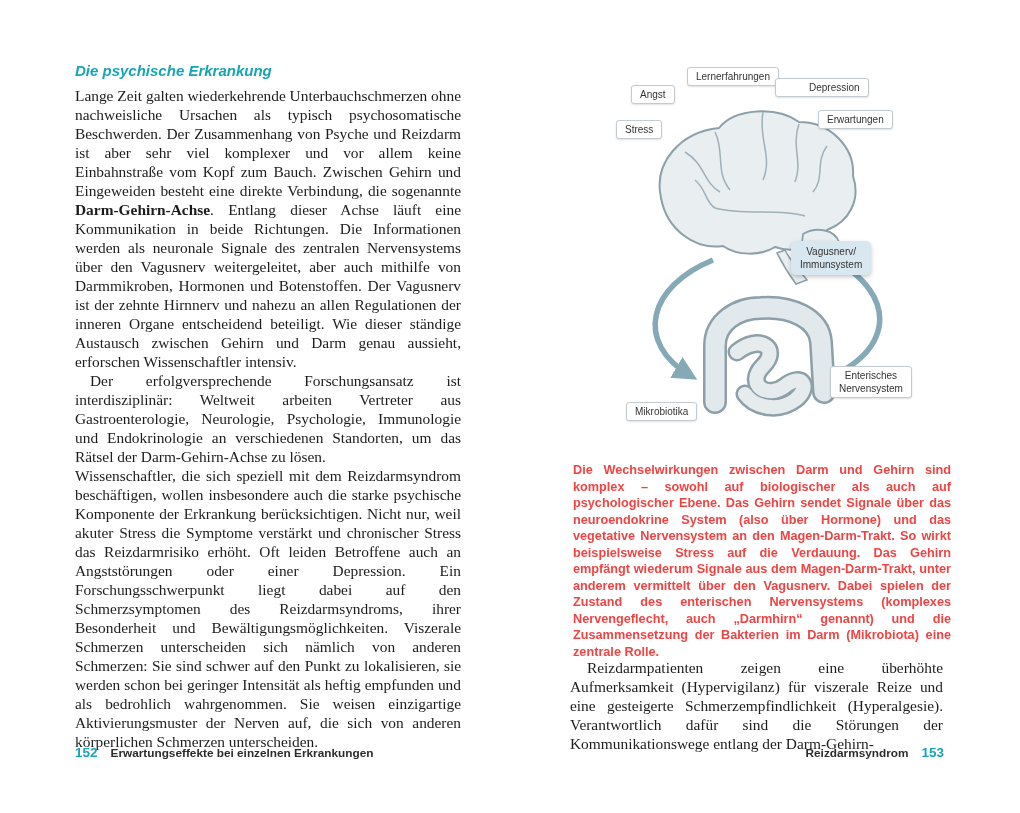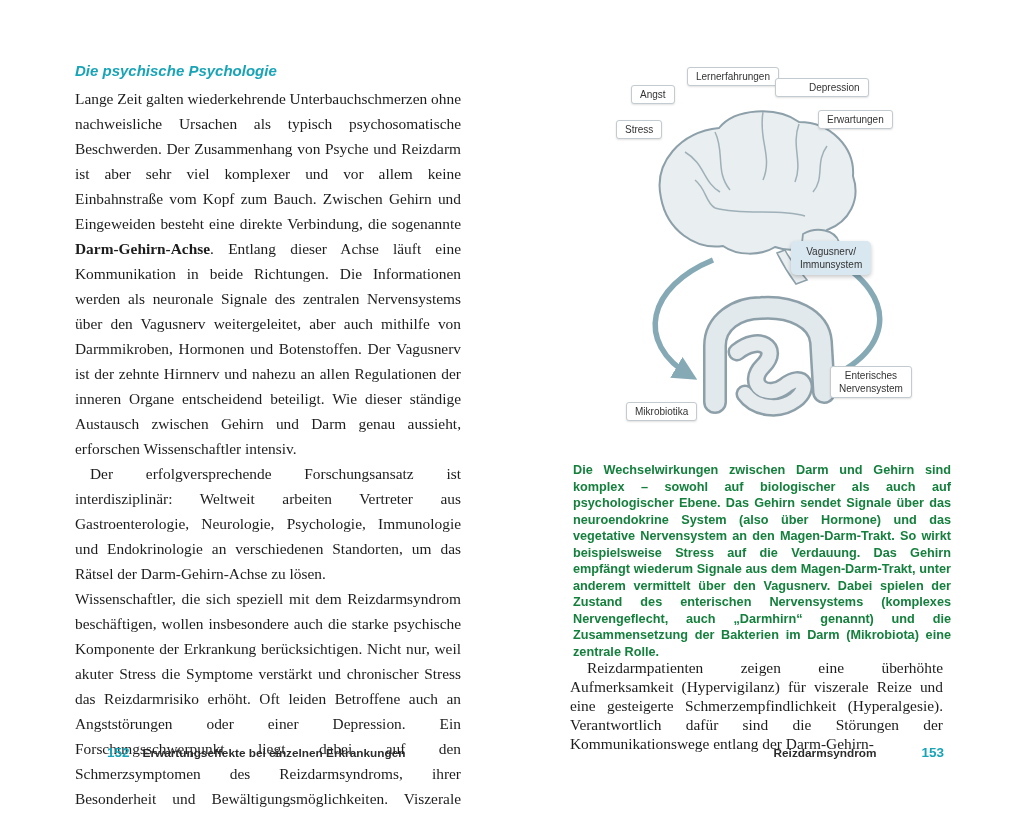--- a/index.html
+++ b/index.html
@@ -16,21 +16,21 @@
     position:absolute;left:75px;top:62px;width:386px;
   }
   .section-heading{
     font-family:"Liberation Sans", sans-serif;
     font-style:italic;font-weight:bold;
     font-size:15px;line-height:18px;
     color:#17a4b6;
     margin:0 0 6px 0;
   }
   .body-text{
-    font-size:15.4px;line-height:25px;
+    font-size:15.4px;line-height:19px;
     text-align:justify;
     hyphens:auto;-webkit-hyphens:auto;
     margin:0;
   }
   .body-text.indent{text-indent:15px;}
   .sub-heading{
     font-size:15.4px;line-height:19px;
     font-weight:bold;
     margin:19px 0 1px 0;
   }
@@ -40,21 +40,20 @@
     position:absolute;top:745px;
     font-family:"Liberation Sans", sans-serif;
     font-size:11.8px;font-weight:bold;color:#2b2b2b;
     display:flex;align-items:baseline;gap:13px;
   }
   .footer-left{left:75px;}
   .footer-right{right:76px;}
   .page-number{
     color:#17a4b6;font-size:13.5px;font-weight:bold;
     font-family:"Liberation Sans", sans-serif;
-    margin-left:32px;
   }
   
   .diagram{
     position:absolute;left:565px;top:50px;width:395px;height:400px;
   }
   .diagram svg{position:absolute;left:0;top:0;}
   .dlabel{
     position:absolute;
     font-family:"Liberation Sans", sans-serif;
     font-size:10px;line-height:13px;color:#333;
@@ -68,37 +67,37 @@
     background:#d8e7f0;border:none;border-radius:5px;
     padding:4px 9px;
     box-shadow:0 2px 4px rgba(0,0,0,.22);
   }
   
   .caption{
     position:absolute;left:573px;top:462px;width:378px;
     font-family:"Liberation Sans", sans-serif;
     font-weight:bold;
     font-size:12.7px;line-height:16.5px;
-    color:#15803d;
+    color:#ef4444;
     text-align:justify;
   }
   .right-body{
     position:absolute;left:562px;top:650px;width:389px;
     font-size:15.4px;line-height:19.1px;
     text-align:justify;hyphens:auto;-webkit-hyphens:auto;
   }
   .right-body p{margin:8px;text-indent:17px;}
 </style>
 </head>
 <body>
 
 <div id="page">
 
   <div class="left-col">
-    <h3 class="section-heading">Die psychische Psychologie</h3>
+    <h3 class="section-heading">Die psychische Erkrankung</h3>
 
     <p class="body-text"><span>Lange Zeit galten wiederkehrende Unterbauchschmerzen ohne nachweisliche Ursachen als typisch psychosomatische Beschwerden. Der Zusammenhang von Psyche und Reizdarm ist aber sehr viel komplexer und vor allem keine Einbahnstraße vom Kopf zum Bauch. Zwischen Gehirn und Eingeweiden besteht eine direkte Verbindung, die sogenannte </span><span class="bold-inline">Darm-Gehirn-Achse</span><span>. Entlang dieser Achse läuft eine Kommunikation in beide Richtungen. Die Informationen werden als neuronale Signale des zentralen Nervensystems über den Vagusnerv weitergeleitet, aber auch mithilfe von Darmmikroben, Hormonen und Botenstoffen. Der Vagusnerv ist der zehnte Hirnnerv und nahezu an allen Regulationen der inneren Organe entscheidend beteiligt. Wie dieser ständige Austausch zwischen Gehirn und Darm genau aussieht, erforschen Wissenschaftler intensiv.</span></p>
 
     <p class="body-text indent">Der erfolgversprechende Forschungsansatz ist interdisziplinär: Weltweit arbeiten Vertreter aus Gastroenterologie, Neurologie, Psychologie, Immunologie und Endokrinologie an verschiedenen Standorten, um das Rätsel der Darm-Gehirn-Achse zu lösen.</p>
 
 
     <p class="body-text">Wissenschaftler, die sich speziell mit dem Reizdarmsyndrom beschäftigen, wollen insbesondere auch die starke psychische Komponente der Erkrankung berücksichtigen. Nicht nur, weil akuter Stress die Symptome verstärkt und chronischer Stress das Reizdarmrisiko erhöht. Oft leiden Betroffene auch an Angststörungen oder einer Depression. Ein Forschungsschwerpunkt liegt dabei auf den Schmerzsymptomen des Reizdarmsyndroms, ihrer Besonderheit und Bewältigungsmöglichkeiten. Viszerale Schmerzen unterscheiden sich nämlich von anderen Schmerzen: Sie sind schwer auf den Punkt zu lokalisieren, sie werden schon bei geringer Intensität als heftig empfunden und als bedrohlich wahrgenommen. Sie weisen einzigartige Aktivierungsmuster der Nerven auf, die sich von anderen körperlichen Schmerzen unterscheiden.</p>
   </div>
 
   <div class="footer footer-left">

